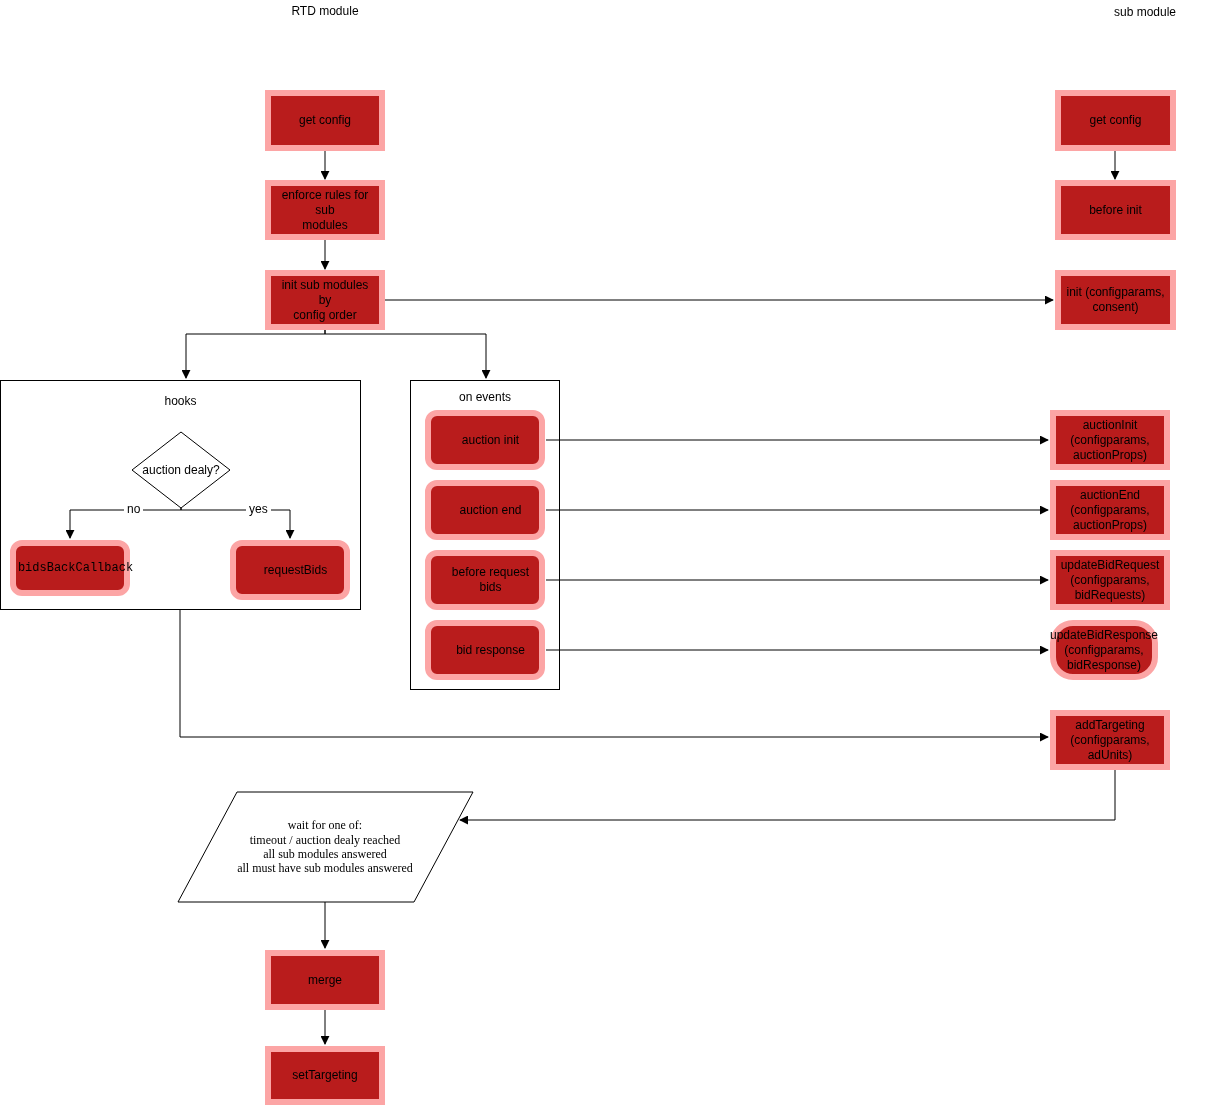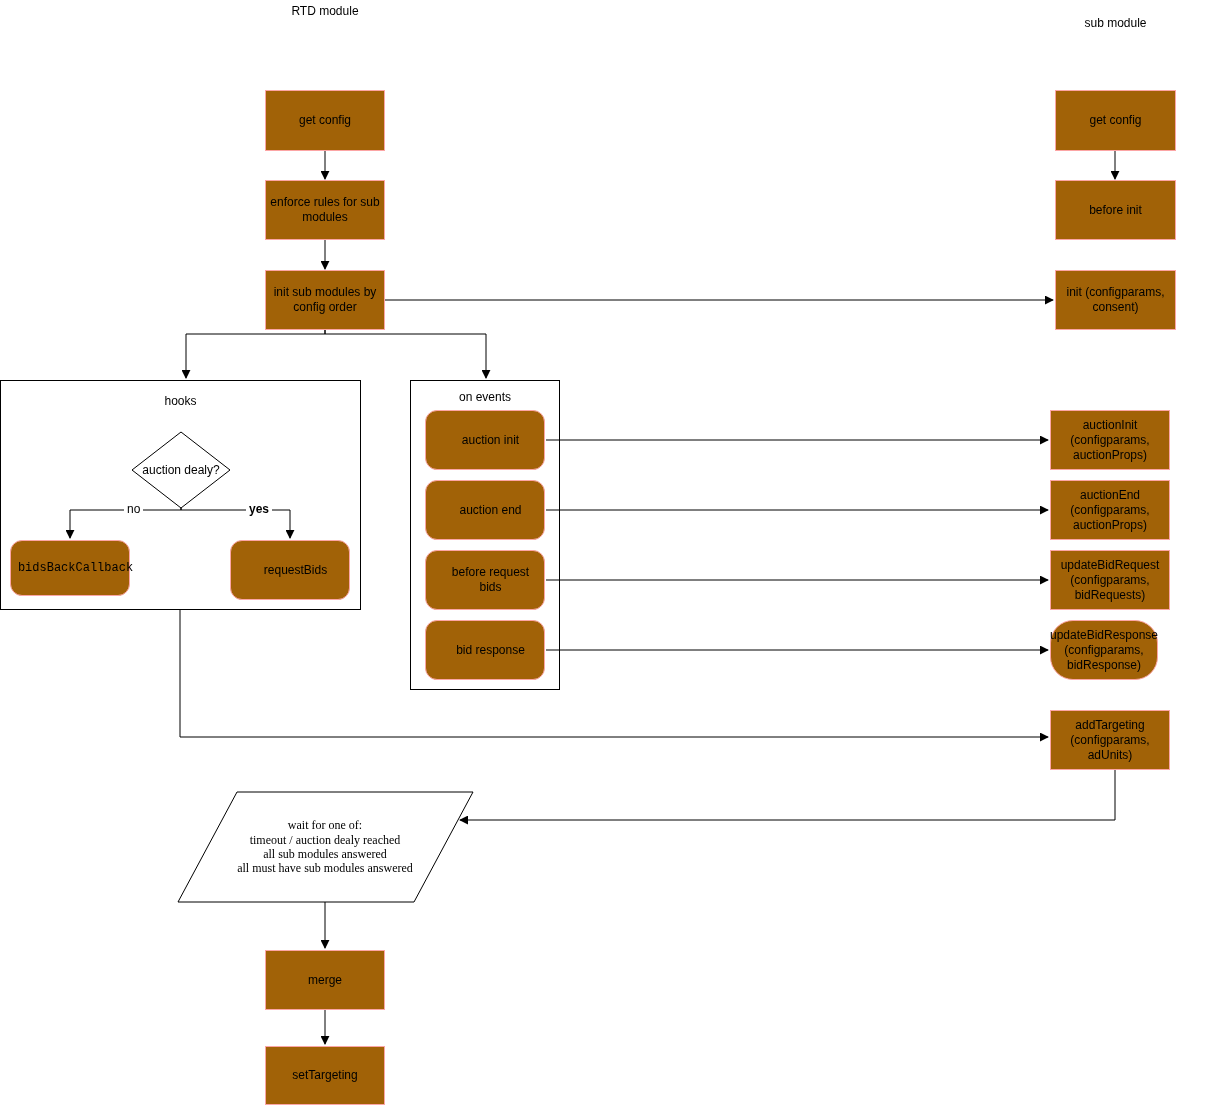--- a/index.html
+++ b/index.html
@@ -18,22 +18,22 @@
     overflow: hidden;
   }
   .layer {
     position: absolute;
     left: 0;
     top: 0;
   }
   .box {
     position: absolute;
     box-sizing: border-box;
-    border: 1px solid #fca5a5;
-    background: #a16207;
+    border: 6px solid #fca5a5;
+    background: #b91c1c;
     display: flex;
     align-items: center;
     justify-content: center;
     text-align: center;
     white-space: pre-line;
     padding: 2px 4px;
     line-height: 1.25;
   }
   .rounded { border-radius: 12px; padding-left: 15px; }
   .container-box {
@@ -97,38 +97,38 @@
     <polyline points="546,510 1048,510" fill="none" stroke="#000" marker-end="url(#arrow)"></polyline>
     <polyline points="546,580 1048,580" fill="none" stroke="#000" marker-end="url(#arrow)"></polyline>
     <polyline points="546,650 1048,650" fill="none" stroke="#000" marker-end="url(#arrow)"></polyline>
     <polyline points="180,610 180,737 1048,737" fill="none" stroke="#000" marker-end="url(#arrow)"></polyline>
     <polyline points="1115,770 1115,820 460,820" fill="none" stroke="#000" marker-end="url(#arrow)"></polyline>
     <polyline points="325,902 325,948" fill="none" stroke="#000" marker-end="url(#arrow)"></polyline>
     <polyline points="325,1010 325,1044" fill="none" stroke="#000" marker-end="url(#arrow)"></polyline>
   </svg>
 
   <div class="col-label" style="left:265px; top:4px; width:120px;">RTD module</div>
-  <div class="col-label" style="left:1055px; top:16px; width:121px;">sub module</div>
+  <div class="col-label" style="left:1055px; top:5px; width:121px;text-align:right;">sub module</div>
 
   <div class="box" style="left:265px; top:90px; width:120px; height:61px;">get config</div>
   <div class="box" style="left:265px; top:270px; width:120px; height:60px;">init sub modules by
 config order</div>
   <div class="box" style="left:265px; top:180px; width:120px; height:60px;">enforce rules for sub
 modules</div>
 
   <div class="box" style="left:1055px; top:90px; width:121px; height:61px;">get config</div>
   <div class="box" style="left:1055px; top:180px; width:121px; height:60px;">before init</div>
   <div class="box" style="left:1055px; top:270px; width:121px; height:60px;">init (configparams,
 consent)</div>
 
   <div class="container-box" style="left:0px; top:380px; width:361px; height:230px;"></div>
   <div class="group-title" style="left:0px; top:394px; width:361px;">hooks</div>
   <div class="shape-label" style="left:121px; top:456px; width:120px; height:28px;">auction dealy?</div>
   <div class="edge-label" style="left:108px; top:503px;">no</div>
-  <div class="edge-label" style="left:230px; top:503px;font-weight:bold;">yes</div>
+  <div class="edge-label" style="left:230px; top:503px;">yes</div>
   <div class="box rounded" style="left:10px; top:540px; width:120px; height:56px;font-family:Liberation Mono, monospace;">bidsBackCallback</div>
   <div class="box rounded" style="left:230px; top:540px; width:120px; height:60px;">requestBids</div>
 
   <div class="container-box" style="left:410px; top:380px; width:150px; height:310px;"></div>
   <div class="group-title" style="left:410px; top:390px; width:150px;">on events</div>
   <div class="box rounded" style="left:425px; top:410px; width:120px; height:60px;">auction init</div>
   <div class="box rounded" style="left:425px; top:550px; width:120px; height:60px;">before request bids</div>
   <div class="box rounded" style="left:425px; top:480px; width:120px; height:60px;">auction end</div>
   <div class="box rounded" style="left:425px; top:620px; width:120px; height:60px;">bid response</div>
 

